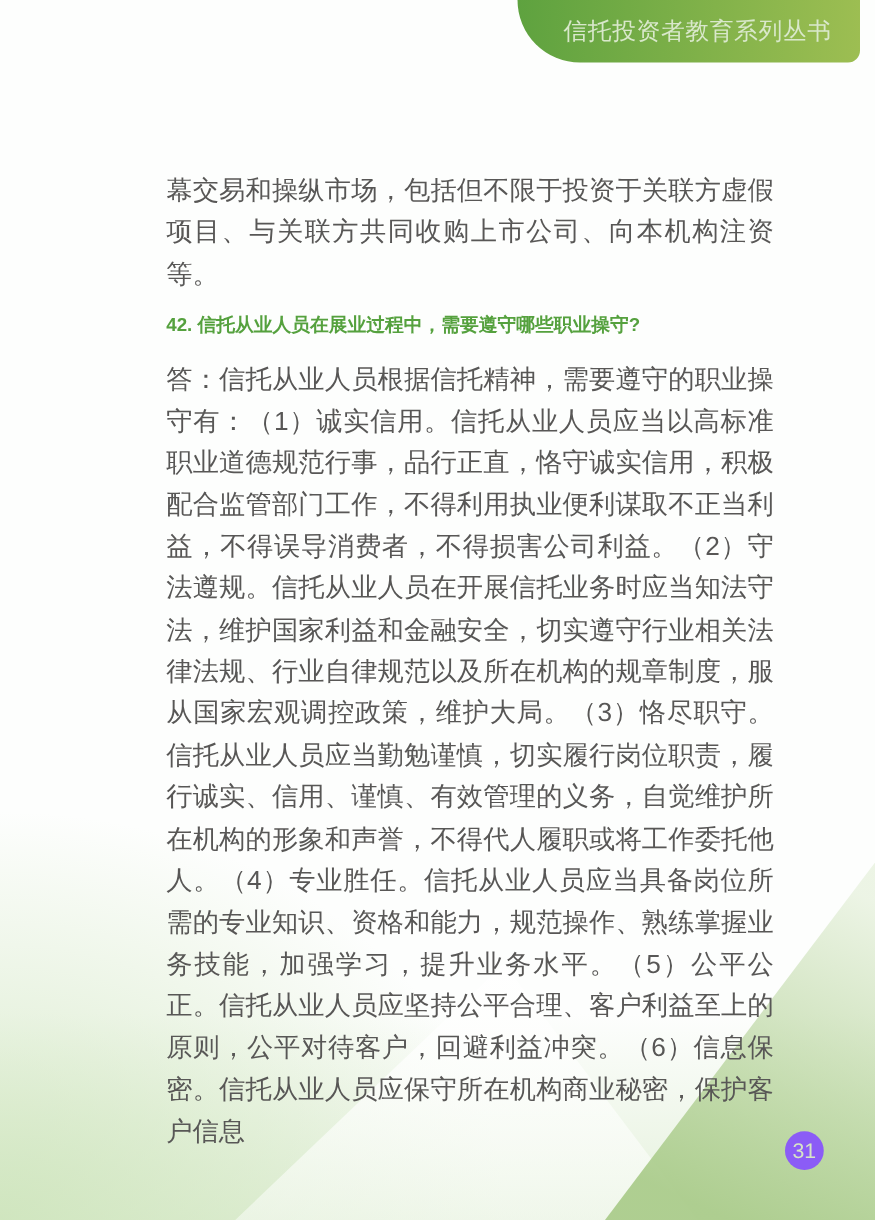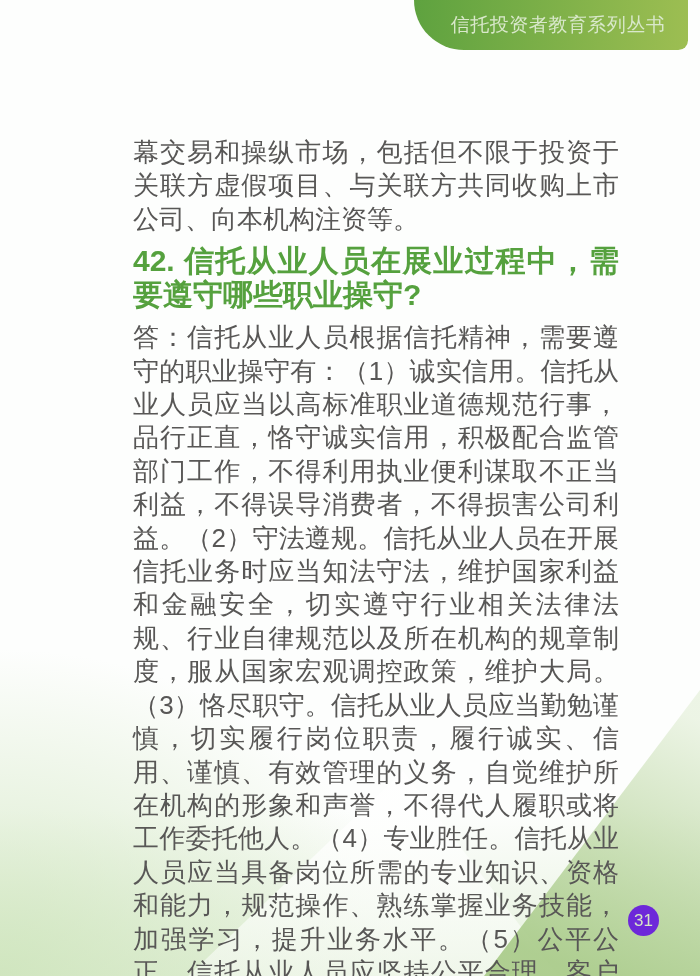--- a/index.html
+++ b/index.html
@@ -44,39 +44,39 @@
     padding-left:14px;
   }
 
   
   .content {
     position:absolute; left:133px; top:136px; width:486px; z-index:4;
   }
   .body-para {
     margin:0;
     color:#585756;
-    font-size:26px;
+    font-size:21px;
     line-height:33.4px;
     text-align:justify;
     text-justify:inter-ideograph;
   }
   .question {
     margin:8px 0 9px 0;
     color:#55a13e;
-    font-size:30px;
+    font-size:15px;
     line-height:34px;
     font-weight:bold;
     text-align:justify;
   }
 
   
   .page-badge {
     position:absolute; left:628px; top:905px; z-index:6;
     width:31px; height:31px; border-radius:50%;
-    background:#6d28d9;
+    background:#8b5cf6;
     display:flex; align-items:center; justify-content:center;
   }
   .page-badge span { color:#d7e6c5; font-size:17px; line-height:1; }
 </style>
 </head>
 <body>
 
 <div class="page">
 
   <div class="bg wash-bottom"></div>

